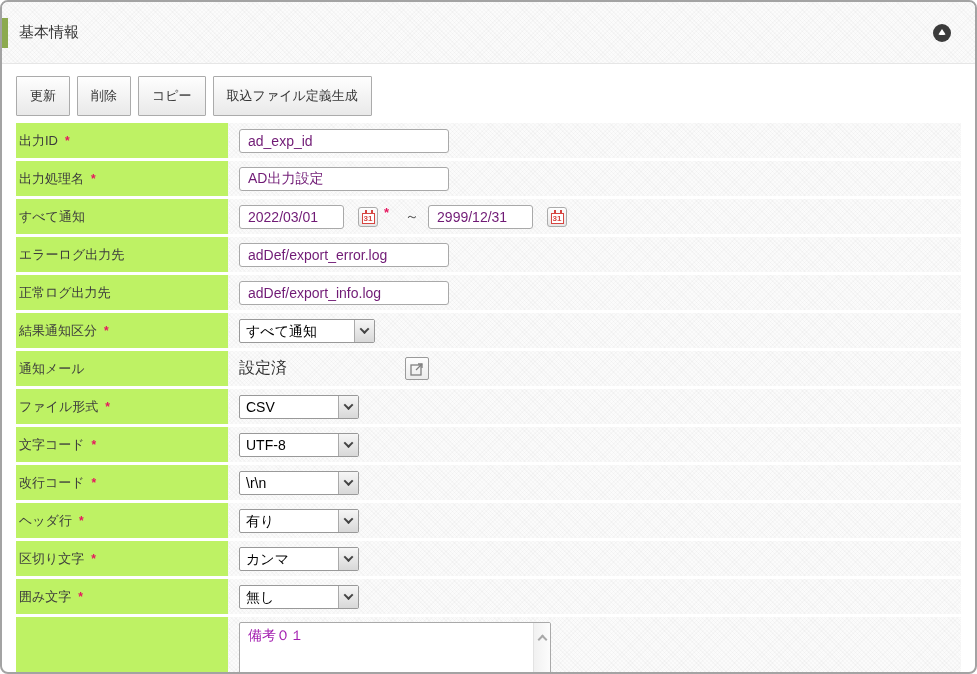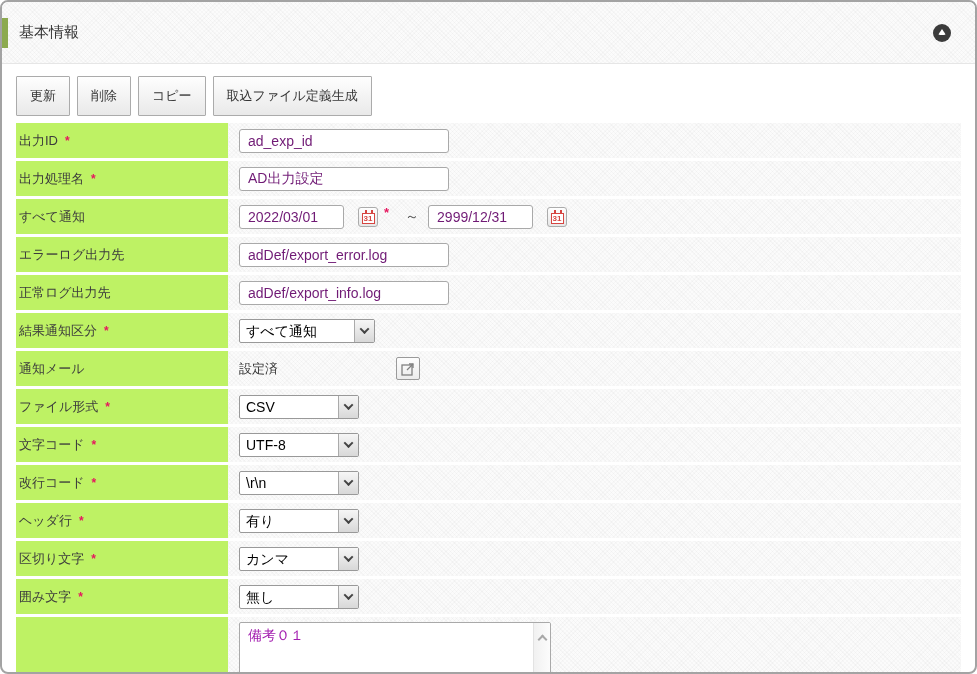--- a/index.html
+++ b/index.html
@@ -132,21 +132,21 @@
     display:flex; align-items:center; justify-content:center;
     pointer-events:none;
   }
   .chev-down {
     width:7px; height:7px;
     border-right:2px solid #444; border-bottom:2px solid #444;
     transform: rotate(45deg) translate(-1px,-1px);
   }
 
   
-  .static-text { font-size:13px; color:#333; }
+  .static-text { font-size:16px; color:#333; }
   .popup-btn {
     margin-left:118px;
     width:24px; height:23px;
     border:1px solid #9a9a9a; border-radius:2px;
     background: linear-gradient(#fdfdfd, #ececec);
     display:flex; align-items:center; justify-content:center;
     cursor:pointer;
   }
 
   

